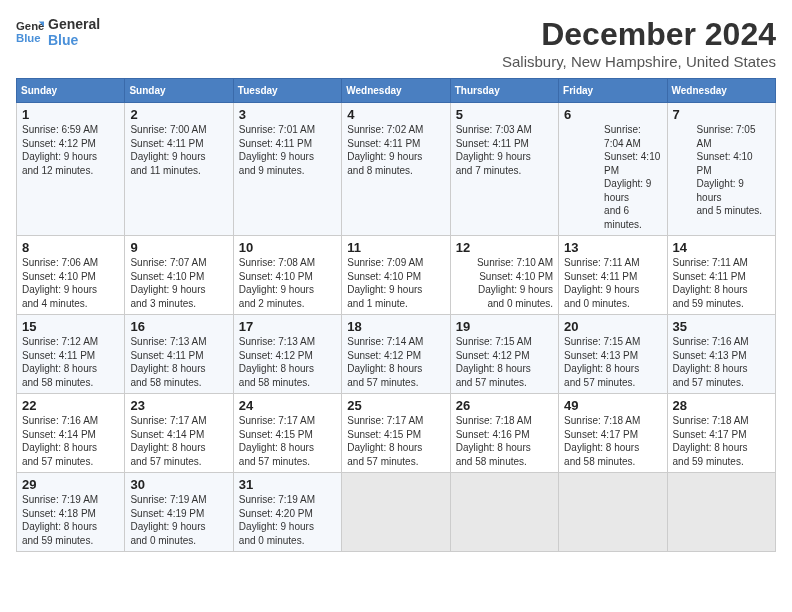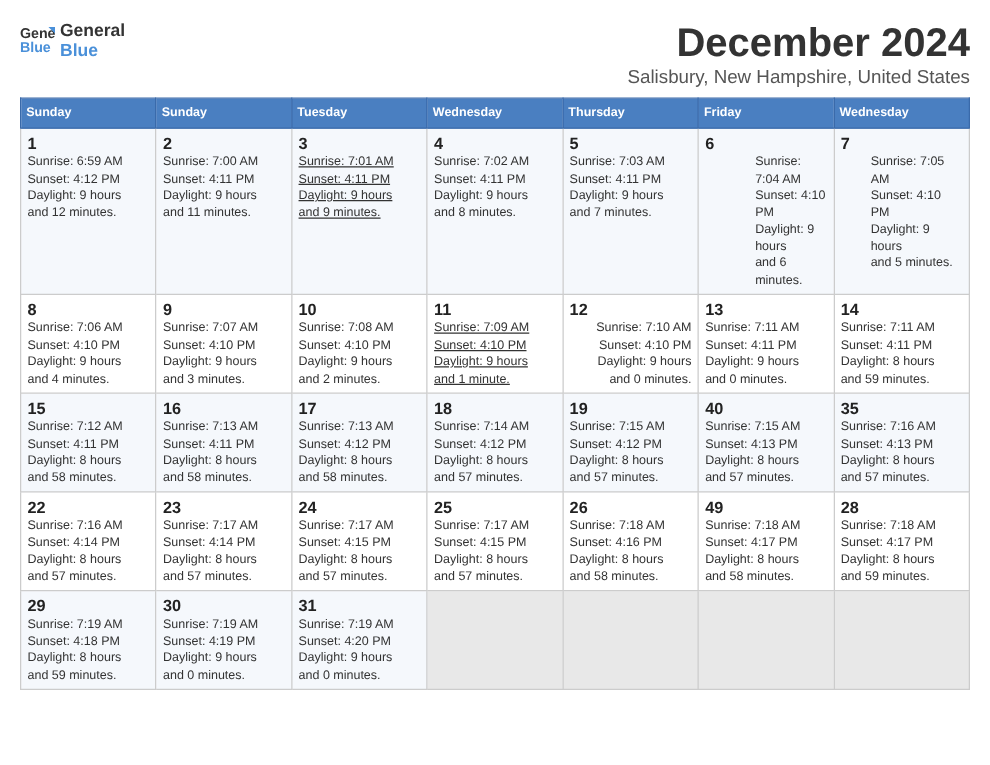--- a/index.html
+++ b/index.html
@@ -125,21 +125,21 @@
         </td>
         <td>
           <span class="day-num">2</span>
           <div class="day-info" style="white-space: pre-line;">Sunrise: 7:00 AM
 Sunset: 4:11 PM
 Daylight: 9 hours
 and 11 minutes.</div>
         </td>
         <td>
           <span class="day-num">3</span>
-          <div class="day-info" style="white-space: pre-line; text-decoration: underline;">Sunrise: 7:01 AM
+          <div class="day-info" style="white-space: pre-line;">Sunrise: 7:01 AM
 Sunset: 4:11 PM
 Daylight: 9 hours
 and 9 minutes.</div>
         </td>
         <td>
           <span class="day-num">4</span>
           <div class="day-info" style="white-space: pre-line;">Sunrise: 7:02 AM
 Sunset: 4:11 PM
 Daylight: 9 hours
 and 8 minutes.</div>
@@ -183,21 +183,21 @@
         </td>
         <td>
           <span class="day-num">10</span>
           <div class="day-info" style="white-space: pre-line;">Sunrise: 7:08 AM
 Sunset: 4:10 PM
 Daylight: 9 hours
 and 2 minutes.</div>
         </td>
         <td>
           <span class="day-num">11</span>
-          <div class="day-info" style="white-space: pre-line; text-decoration: underline;">Sunrise: 7:09 AM
+          <div class="day-info" style="white-space: pre-line;">Sunrise: 7:09 AM
 Sunset: 4:10 PM
 Daylight: 9 hours
 and 1 minute.</div>
         </td>
         <td>
           <span class="day-num">12</span>
           <div class="day-info" style="white-space: pre-line; text-align: right;">Sunrise: 7:10 AM
 Sunset: 4:10 PM
 Daylight: 9 hours
 and 0 minutes.</div>
@@ -247,21 +247,21 @@
 and 57 minutes.</div>
         </td>
         <td>
           <span class="day-num">19</span>
           <div class="day-info" style="white-space: pre-line;">Sunrise: 7:15 AM
 Sunset: 4:12 PM
 Daylight: 8 hours
 and 57 minutes.</div>
         </td>
         <td>
-          <span class="day-num">40</span>
+          <span class="day-num">20</span>
           <div class="day-info" style="white-space: pre-line;">Sunrise: 7:15 AM
 Sunset: 4:13 PM
 Daylight: 8 hours
 and 57 minutes.</div>
         </td>
         <td>
           <span class="day-num">35</span>
           <div class="day-info" style="white-space: pre-line;">Sunrise: 7:16 AM
 Sunset: 4:13 PM
 Daylight: 8 hours

